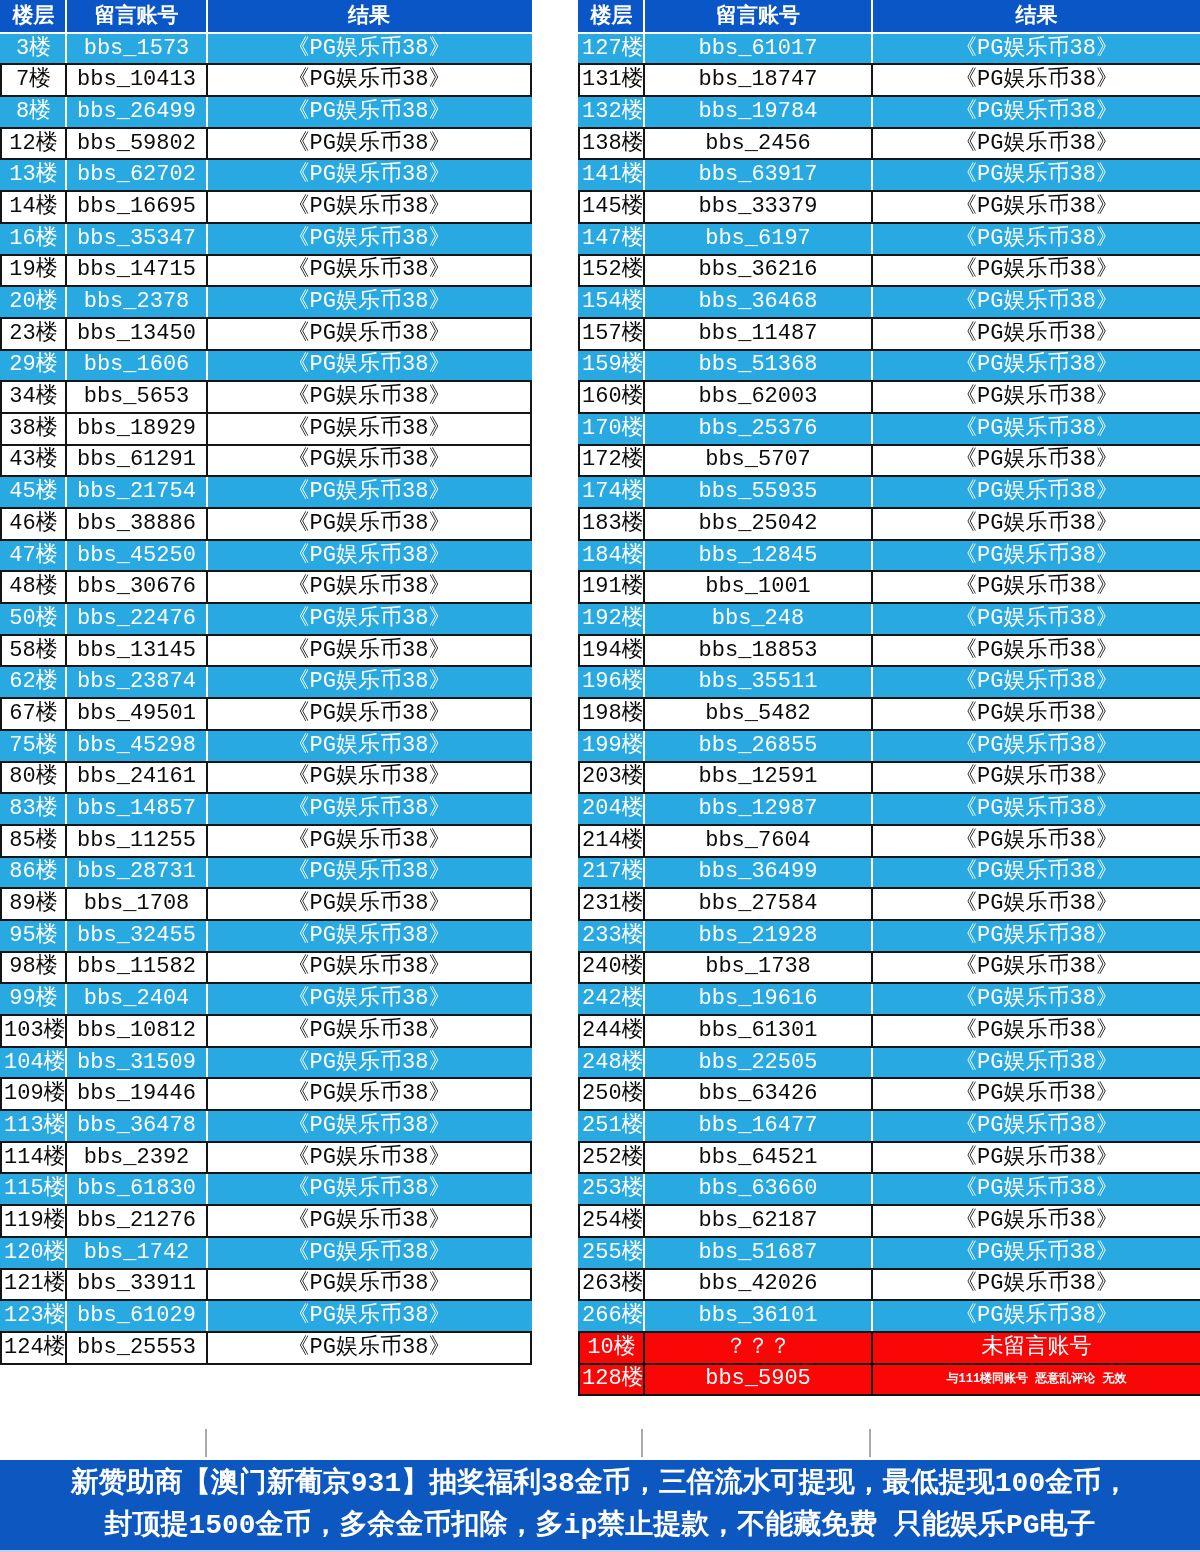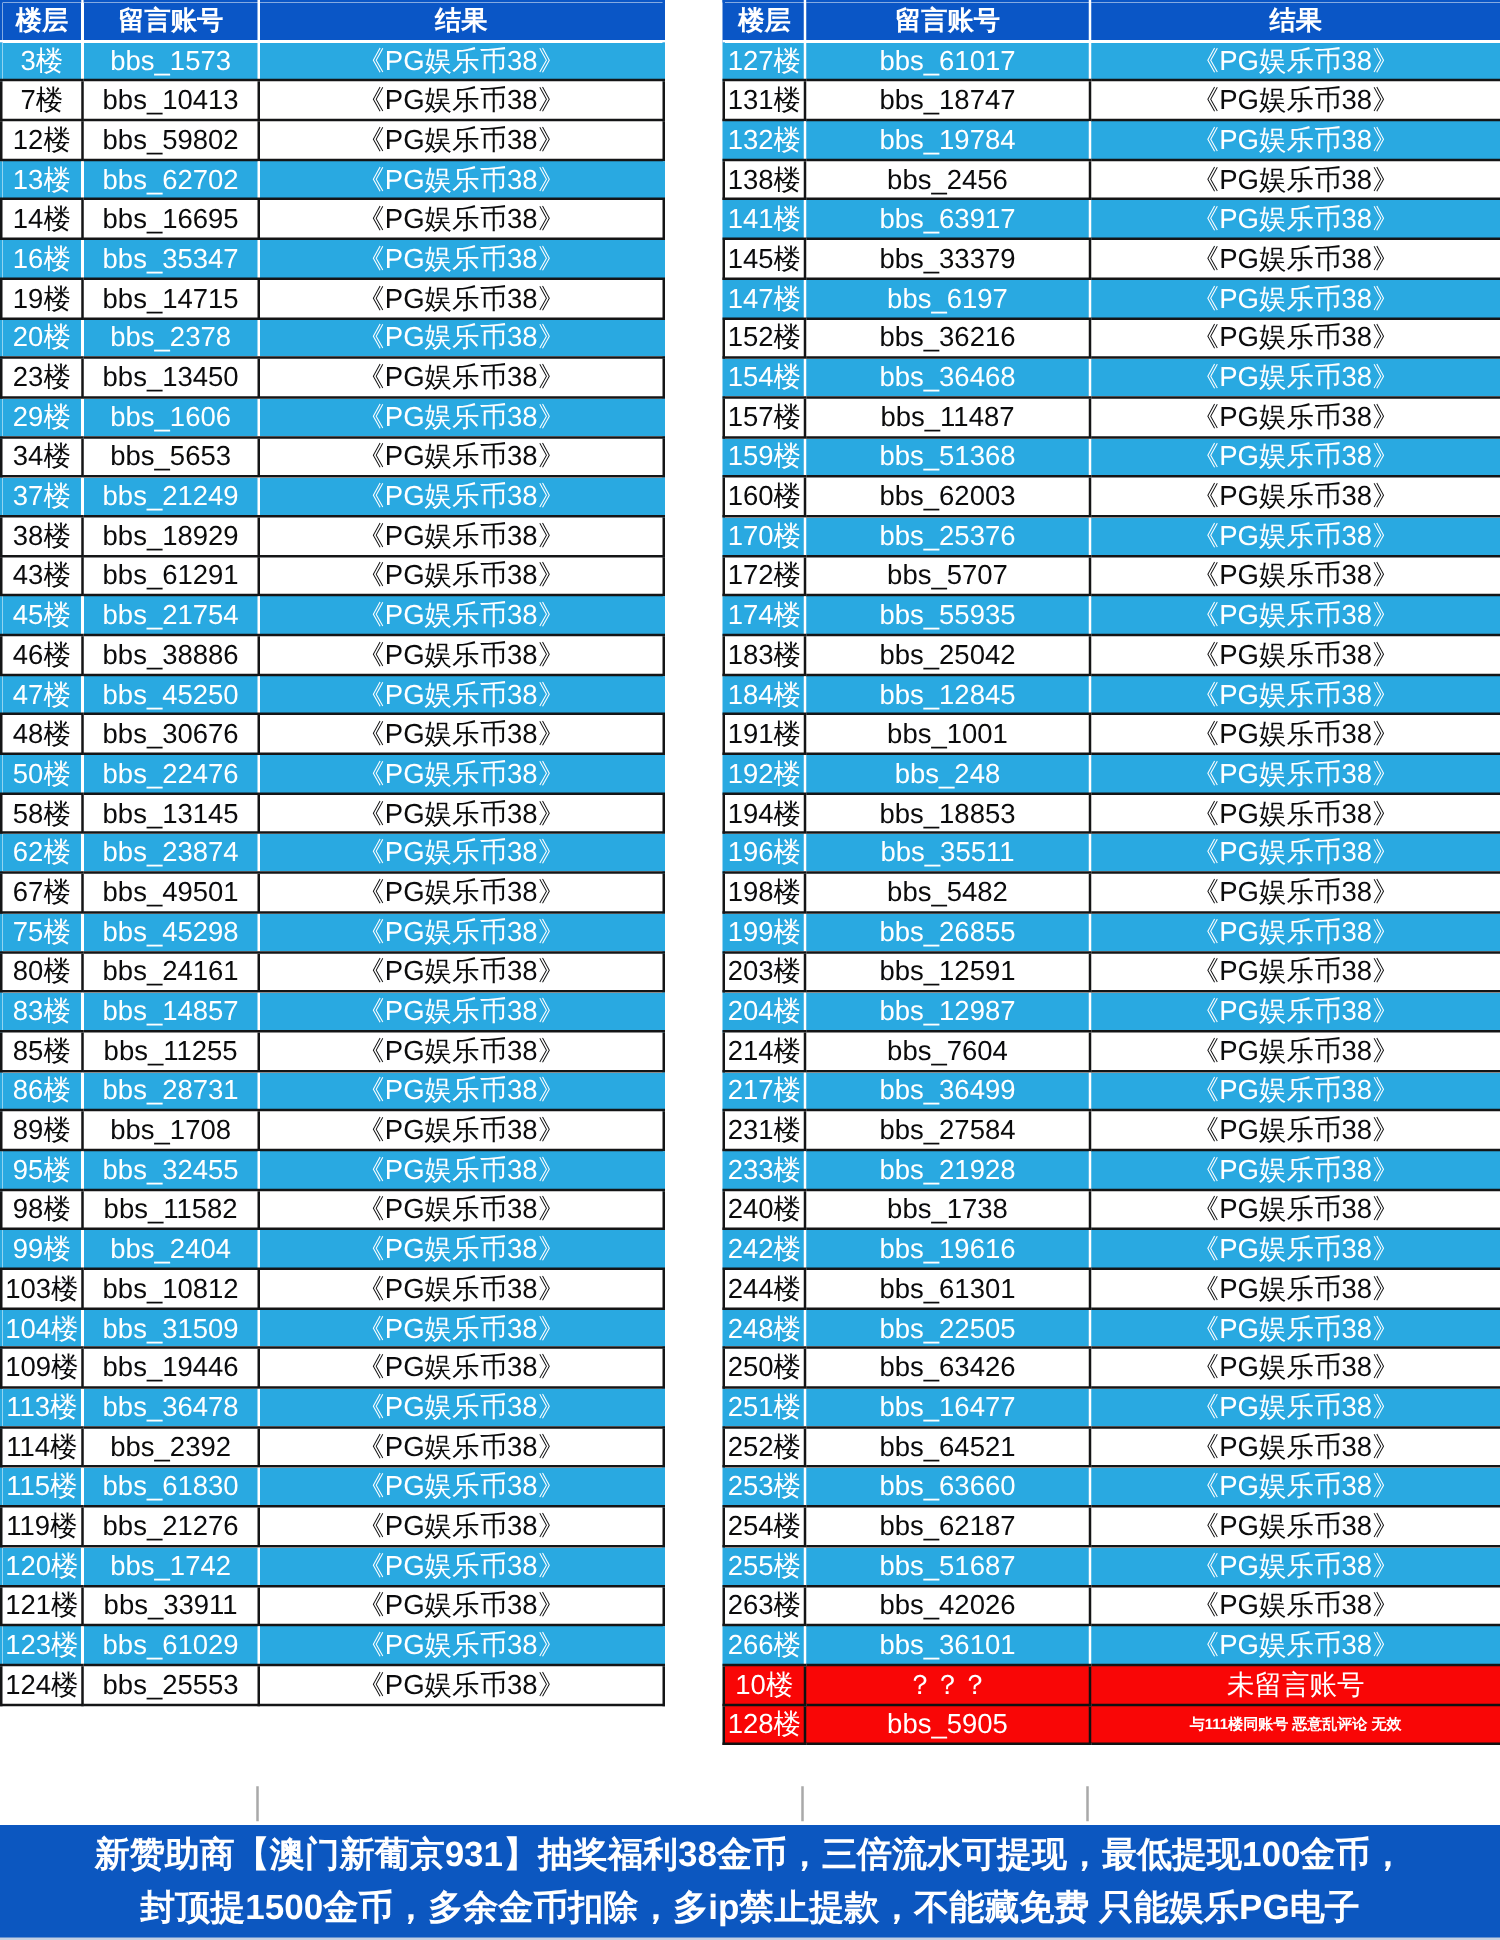--- a/index.html
+++ b/index.html
@@ -7,21 +7,21 @@
     --row-blue:#29a9e1;
     --alert-red:#f90606;
     --footer-blue:#0c57c0;
     --ink:#141516;
   }
   html,body{margin:0;padding:0;background:#ffffff;}
   body{
     width:1200px;height:1552px;overflow:hidden;
     font-family:"Liberation Sans","DejaVu Sans",sans-serif;
   }
-  .sheet{position:relative;width:1200px;height:1484px;background:#fff;}
+  .sheet{position:relative;width:1200px;height:1484px;background:#fff;font-family:Liberation Mono, monospace;}
 
   table.grid{
     position:absolute;top:0;
     border-collapse:collapse;table-layout:fixed;
   }
   #left-table{left:0;width:530px;}
   #right-table{left:578px;width:622px;}
 
   td{
     height:29.7px;padding:0 2px;margin:0;
@@ -95,20 +95,25 @@
         <tr class="b">
           <td>3楼</td>
           <td>bbs_1573</td>
           <td>《PG娱乐币38》</td>
         </tr>
         <tr class="w">
           <td>7楼</td>
           <td>bbs_10413</td>
           <td>《PG娱乐币38》</td>
         </tr>
+        <tr class="b">
+          <td>8楼</td>
+          <td>bbs_26499</td>
+          <td>《PG娱乐币38》</td>
+        </tr>
         <tr class="w">
           <td>12楼</td>
           <td>bbs_59802</td>
           <td>《PG娱乐币38》</td>
         </tr>
         <tr class="b">
           <td>13楼</td>
           <td>bbs_62702</td>
           <td>《PG娱乐币38》</td>
         </tr>
@@ -138,25 +143,20 @@
           <td>《PG娱乐币38》</td>
         </tr>
         <tr class="b">
           <td>29楼</td>
           <td>bbs_1606</td>
           <td>《PG娱乐币38》</td>
         </tr>
         <tr class="w">
           <td>34楼</td>
           <td>bbs_5653</td>
-          <td>《PG娱乐币38》</td>
-        </tr>
-        <tr class="b">
-          <td>37楼</td>
-          <td>bbs_21249</td>
           <td>《PG娱乐币38》</td>
         </tr>
         <tr class="w">
           <td>38楼</td>
           <td>bbs_18929</td>
           <td>《PG娱乐币38》</td>
         </tr>
         <tr class="w">
           <td>43楼</td>
           <td>bbs_61291</td>

